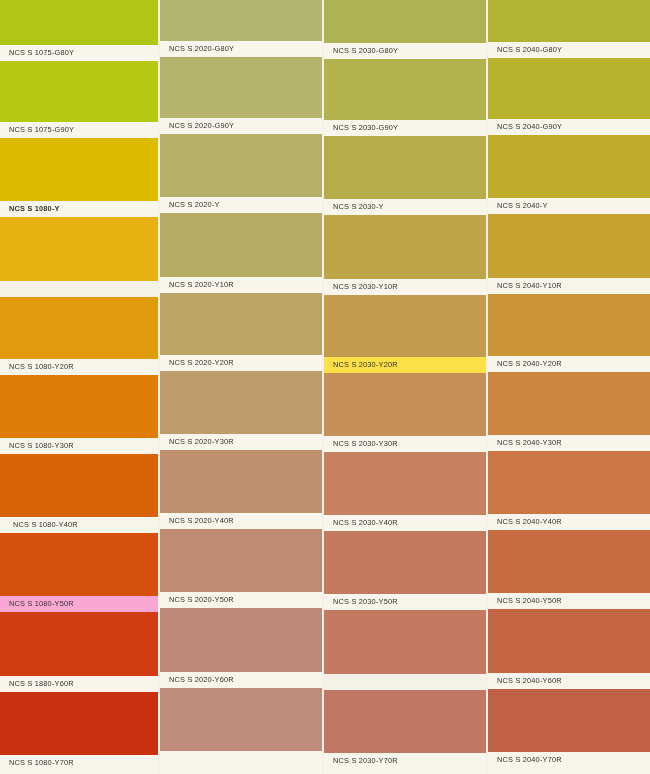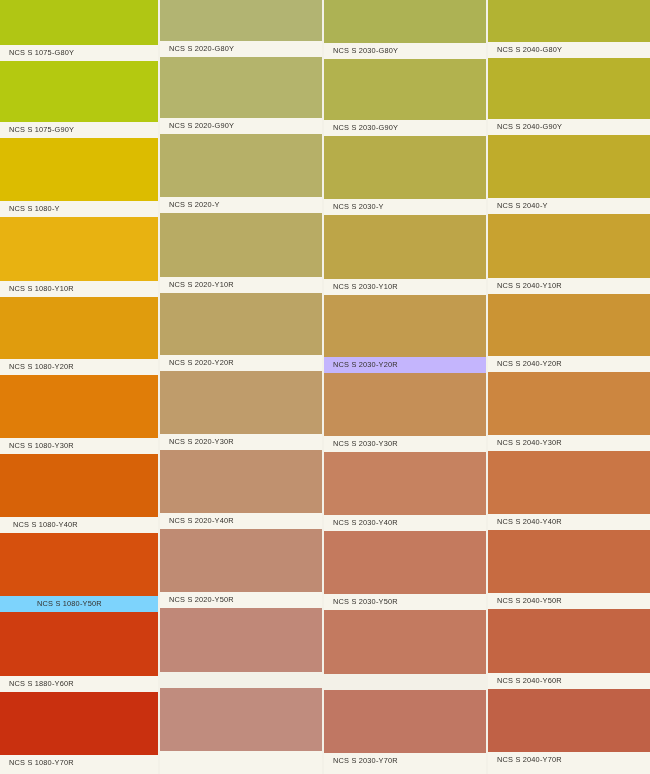--- a/index.html
+++ b/index.html
@@ -62,41 +62,38 @@
         <div class="col-inner">
           <div class="swatch" title="NCS S 1075-G80Y" style="top: -40px; height: 85px; background: rgb(176, 198, 20);"></div>
           <div class="label-band" style="top: 45px; height: 16px; background: rgb(247, 245, 236);">
             <span class="label-text" style="color: rgb(52, 49, 44);">NCS S 1075-G80Y</span>
           </div>
           <div class="swatch" title="NCS S 1075-G90Y" style="top: 61px; height: 61px; background: rgb(180, 201, 16);"></div>
           <div class="label-band" style="top: 122px; height: 16px; background: rgb(247, 245, 236);">
             <span class="label-text" style="color: rgb(52, 49, 44);">NCS S 1075-G90Y</span>
           </div>
           <div class="swatch" title="NCS S 1080-Y" style="top: 138px; height: 63px; background: rgb(220, 188, 0);"></div>
-          <div class="label-band" style="top: 201px; height: 16px; background: rgb(247, 245, 236);">
+          <div class="label-band" style="top: 201px; height: 16px; background: rgb(247, 245, 236); font-weight: bold;">
             <span class="label-text" style="color: rgb(52, 49, 44);">NCS S 1080-Y</span>
           </div>
           <div class="swatch" title="NCS S 1080-Y10R" style="top: 217px; height: 64px; background: rgb(232, 178, 17);"></div>
-          <div class="label-band" style="top: 281px; height: 16px; background: rgb(247, 245, 236);">
-            <span class="label-text" style="color: rgb(52, 49, 44);">NCS S 1080-Y10R</span>
-          </div>
           <div class="swatch" title="NCS S 1080-Y20R" style="top: 297px; height: 62px; background: rgb(224, 156, 13);"></div>
           <div class="label-band" style="top: 359px; height: 16px; background: rgb(247, 245, 236);">
             <span class="label-text" style="color: rgb(52, 49, 44);">NCS S 1080-Y20R</span>
           </div>
           <div class="swatch" title="NCS S 1080-Y30R" style="top: 375px; height: 63px; background: rgb(224, 125, 8);"></div>
           <div class="label-band" style="top: 438px; height: 16px; background: rgb(247, 245, 236);">
             <span class="label-text" style="color: rgb(52, 49, 44);">NCS S 1080-Y30R</span>
           </div>
           <div class="swatch" title="NCS S 1080-Y40R" style="top: 454px; height: 63px; background: rgb(215, 98, 8);"></div>
           <div class="label-band" style="top: 517px; height: 16px; background: rgb(247, 245, 236);">
             <span class="label-text" style="color: rgb(52, 49, 44); padding-left: 13px;">NCS S 1080-Y40R</span>
           </div>
           <div class="swatch" title="NCS S 1080-Y50R" style="top: 533px; height: 63px; background: rgb(214, 80, 13);"></div>
-          <div class="label-band" style="top: 596px; height: 16px; background: #7dd3fc; padding-left: 28px;">
+          <div class="label-band" style="top: 596px; height: 16px; background: #f9a8d4;">
             <span class="label-text" style="color: rgb(52, 49, 44);">NCS S 1080-Y50R</span>
           </div>
           <div class="swatch" title="NCS S 1080-Y60R" style="top: 612px; height: 64px; background: rgb(207, 61, 16);"></div>
           <div class="label-band" style="top: 676px; height: 16px; background: rgb(247, 245, 236);">
             <span class="label-text" style="color: rgb(52, 49, 44);">NCS S 1880-Y60R</span>
           </div>
           <div class="swatch" title="NCS S 1080-Y70R" style="top: 692px; height: 63px; background: rgb(201, 48, 15);"></div>
           <div class="label-band" style="top: 755px; height: 16px; background: rgb(247, 245, 236);">
             <span class="label-text" style="color: rgb(52, 49, 44);">NCS S 1080-Y70R</span>
           </div>
@@ -131,20 +128,23 @@
           </div>
           <div class="swatch" title="NCS S 2020-Y40R" style="top: 450px; height: 63px; background: rgb(192, 145, 111);"></div>
           <div class="label-band" style="top: 513px; height: 16px; background: rgb(247, 245, 236);">
             <span class="label-text" style="color: rgb(52, 49, 44);">NCS S 2020-Y40R</span>
           </div>
           <div class="swatch" title="NCS S 2020-Y50R" style="top: 529px; height: 63px; background: rgb(191, 139, 115);"></div>
           <div class="label-band" style="top: 592px; height: 16px; background: rgb(247, 245, 236);">
             <span class="label-text" style="color: rgb(52, 49, 44);">NCS S 2020-Y50R</span>
           </div>
           <div class="swatch" title="NCS S 2020-Y60R" style="top: 608px; height: 64px; background: rgb(192, 136, 120);"></div>
+          <div class="label-band" style="top: 672px; height: 16px; background: rgb(247, 245, 236);">
+            <span class="label-text" style="color: rgb(52, 49, 44);">NCS S 2020-Y60R</span>
+          </div>
           <div class="swatch" title="NCS S 2020-Y70R" style="top: 688px; height: 63px; background: rgb(192, 140, 126);"></div>
           <div class="label-band" style="top: 751px; height: 16px; background: rgb(247, 245, 236);">
             <span class="label-text" style="color: rgb(52, 49, 44); margin-top: 40px;">NCS S 2020-Y70R</span>
           </div>
           <div class="swatch" style="top: 767px; height: 7px; background: rgb(247, 245, 236);"></div>
         </div>
       </div>
       <div class="column" style="left: 324px; width: 162px;">
         <div class="col-inner">
           <div class="swatch" title="NCS S 2030-G80Y" style="top: -40px; height: 83px; background: rgb(173, 178, 84);"></div>
@@ -157,21 +157,21 @@
           </div>
           <div class="swatch" title="NCS S 2030-Y" style="top: 136px; height: 63px; background: rgb(182, 173, 74);"></div>
           <div class="label-band" style="top: 199px; height: 16px; background: rgb(247, 245, 236);">
             <span class="label-text" style="color: rgb(52, 49, 44);">NCS S 2030-Y</span>
           </div>
           <div class="swatch" title="NCS S 2030-Y10R" style="top: 215px; height: 64px; background: rgb(189, 165, 72);"></div>
           <div class="label-band" style="top: 279px; height: 16px; background: rgb(247, 245, 236);">
             <span class="label-text" style="color: rgb(52, 49, 44);">NCS S 2030-Y10R</span>
           </div>
           <div class="swatch" title="NCS S 2030-Y20R" style="top: 295px; height: 62px; background: rgb(194, 155, 78);"></div>
-          <div class="label-band" style="top: 357px; height: 16px; background: #c4b5fd;">
+          <div class="label-band" style="top: 357px; height: 16px; background: #fde047;">
             <span class="label-text" style="color: rgb(52, 49, 44);">NCS S 2030-Y20R</span>
           </div>
           <div class="swatch" title="NCS S 2030-Y30R" style="top: 373px; height: 63px; background: rgb(197, 143, 87);"></div>
           <div class="label-band" style="top: 436px; height: 16px; background: rgb(247, 245, 236);">
             <span class="label-text" style="color: rgb(52, 49, 44);">NCS S 2030-Y30R</span>
           </div>
           <div class="swatch" title="NCS S 2030-Y40R" style="top: 452px; height: 63px; background: rgb(198, 130, 96);"></div>
           <div class="label-band" style="top: 515px; height: 16px; background: rgb(247, 245, 236);">
             <span class="label-text" style="color: rgb(52, 49, 44);">NCS S 2030-Y40R</span>
           </div>

